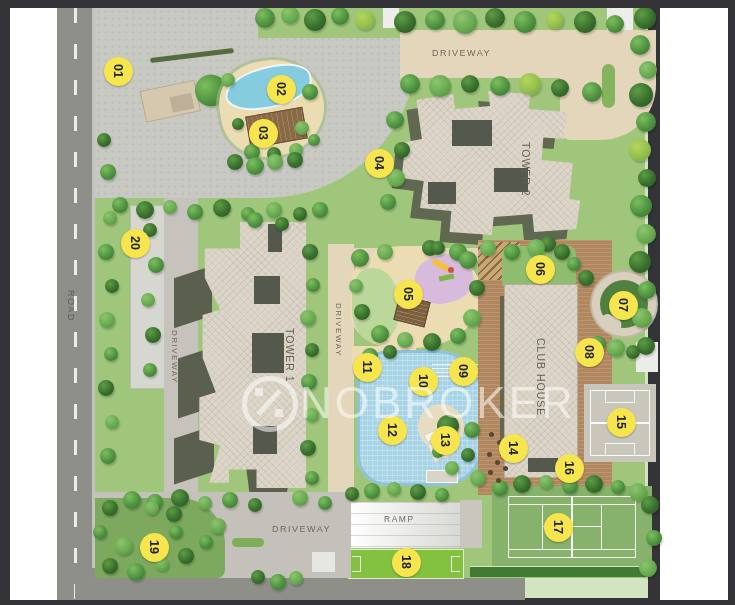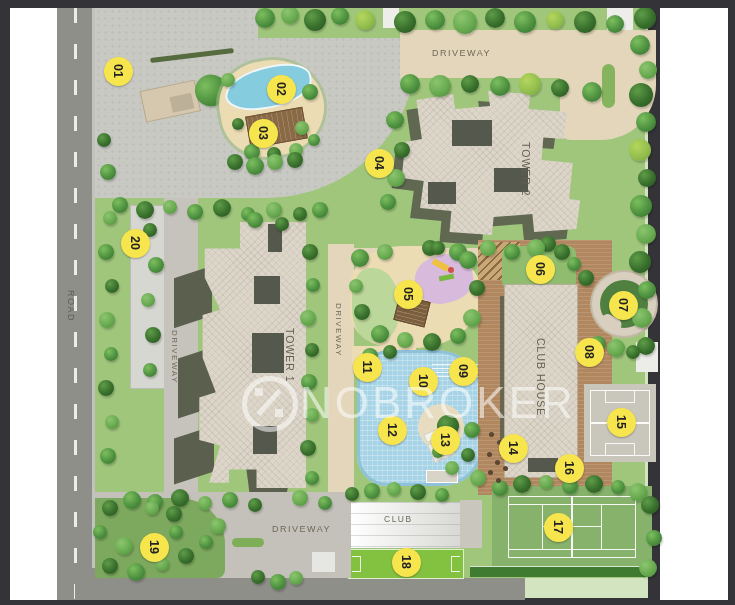--- a/index.html
+++ b/index.html
@@ -147,21 +147,21 @@
   <div class="ab" style="left:508px;top:496px;width:128px;height:62px;border:1.5px solid rgba(255,255,255,0.92);box-sizing:border-box;"></div>
   <div class="ab wline" style="left:508px;top:504px;width:128px;height:1px;"></div>
   <div class="ab wline" style="left:508px;top:549px;width:128px;height:1px;"></div>
   <div class="ab wline" style="left:571px;top:496px;width:1.5px;height:62px;"></div>
   <div class="ab wline" style="left:542px;top:504px;width:1px;height:45px;"></div>
   <div class="ab wline" style="left:601px;top:504px;width:1px;height:45px;"></div>
   <div class="ab wline" style="left:542px;top:526px;width:59px;height:1px;"></div>
   <div class="ab" style="left:470px;top:566px;width:182px;height:10px;background:#3f7c31;border-top:1px solid rgba(255,255,255,0.8);"></div>
 
   <div class="ab" style="left:350px;top:502px;width:110px;height:46px;background:linear-gradient(90deg,#ffffff,#d8d8d4);background-image:repeating-linear-gradient(180deg,rgba(140,140,140,0.3) 0 1px,transparent 1px 11px),linear-gradient(90deg,#ffffff,#d8d8d4);"></div>
-  <div class="ab lbl" style="left:384px;top:514px;font-size:8.5px;">CLUB</div>
+  <div class="ab lbl" style="left:384px;top:514px;font-size:8.5px;">RAMP</div>
   <div class="ab" style="left:460px;top:500px;width:22px;height:48px;background:#c9c6be;"></div>
   <div class="ab" style="left:348px;top:549px;width:116px;height:30px;background:#83c140;border:1px solid rgba(255,255,255,0.75);box-sizing:border-box;"></div>
   <div class="ab" style="left:352px;top:556px;width:9px;height:16px;border:1px solid rgba(255,255,255,0.85);border-left:none;box-sizing:border-box;"></div>
   <div class="ab" style="left:451px;top:556px;width:9px;height:16px;border:1px solid rgba(255,255,255,0.85);border-right:none;box-sizing:border-box;"></div>
 
   <div class="ab" style="left:95px;top:492px;width:256px;height:86px;background:#c4c1ba;"></div>
   <div class="ab lbl" style="left:272px;top:524px;">DRIVEWAY</div>
   <div class="ab" style="left:232px;top:538px;width:32px;height:9px;background:#7fae58;border-radius:5px;"></div>
   <div class="ab paper" style="left:312px;top:552px;width:23px;height:20px;background:#e6e6e2;"></div>
   <div class="ab" style="left:95px;top:498px;width:130px;height:80px;background:#7da95e;border-radius:0 46px 8px 0;"></div>

